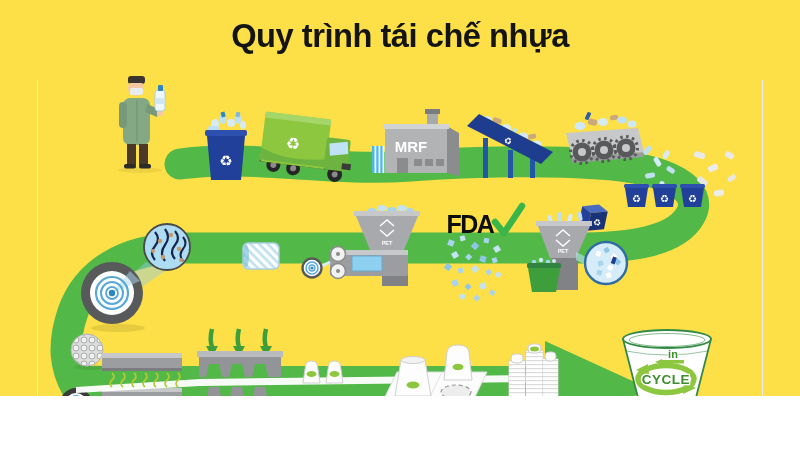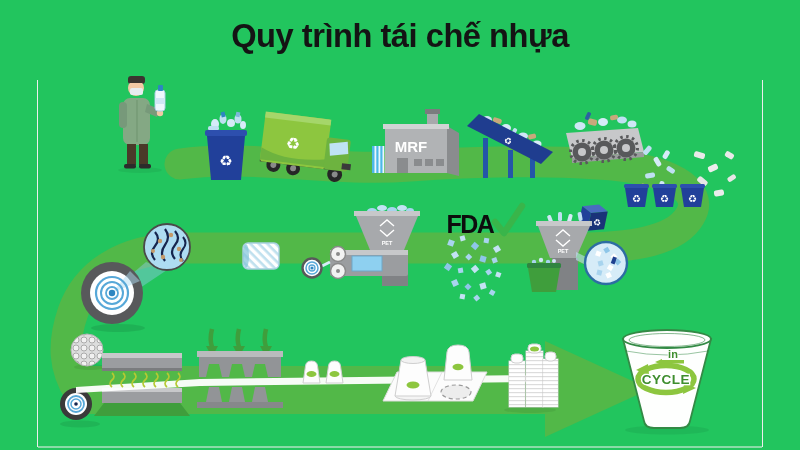--- a/index.html
+++ b/index.html
@@ -1,16 +1,16 @@
 <!DOCTYPE html>
 <html style="--arrow_green: #52b848; --platform_green: #3f9e3c; --truck_green: #8dc63f; --bin_blue: #21409a; --conveyor_blue: #1f3d8f; --machine_gray: #a7a9ac; --machine_gray_dark: #808285; --machine_gray_light: #c7c8ca; --roll_ring_gray: #58595b; --flake_blue: #a8d4ee; --magnifier_blue: #d6ecf8; --spiral_blue: #57a8d8; --check_green: #39b54a; --logo_green: #8dc63f; --logo_text_green: #3e8e2e; --cup_outline_green: #338a45; --ink: #141414;"><head>
 <meta charset="utf-8">
 <style>
   html,body{margin:0;padding:0;background:#fff}
-  .stage{position:relative;width:800px;height:450px;background:#22c55e;overflow:hidden;
+  .stage{position:relative;width:800px;height:396px;background:#fde047;overflow:hidden;
          font-family:"Liberation Sans","DejaVu Sans",sans-serif}
   .title{position:absolute;top:16px;left:0;width:100%;text-align:center;
          font-size:34px;font-weight:bold;color:var(--ink,#141414);
          letter-spacing:-0.5px;transform:scaleX(.96);white-space:nowrap}
   .flow-svg{position:absolute;left:0;top:0}
   text{font-family:"Liberation Sans","DejaVu Sans",sans-serif}
   .lbl{fill:#ffffff;font-weight:bold}
   .fda-t{font-weight:bold;fill:#0d0d0d;letter-spacing:-1.5px}
   .f-arrow{fill:var(--arrow_green)}
   .s-arrowp{stroke:var(--arrow_green);fill:none}

